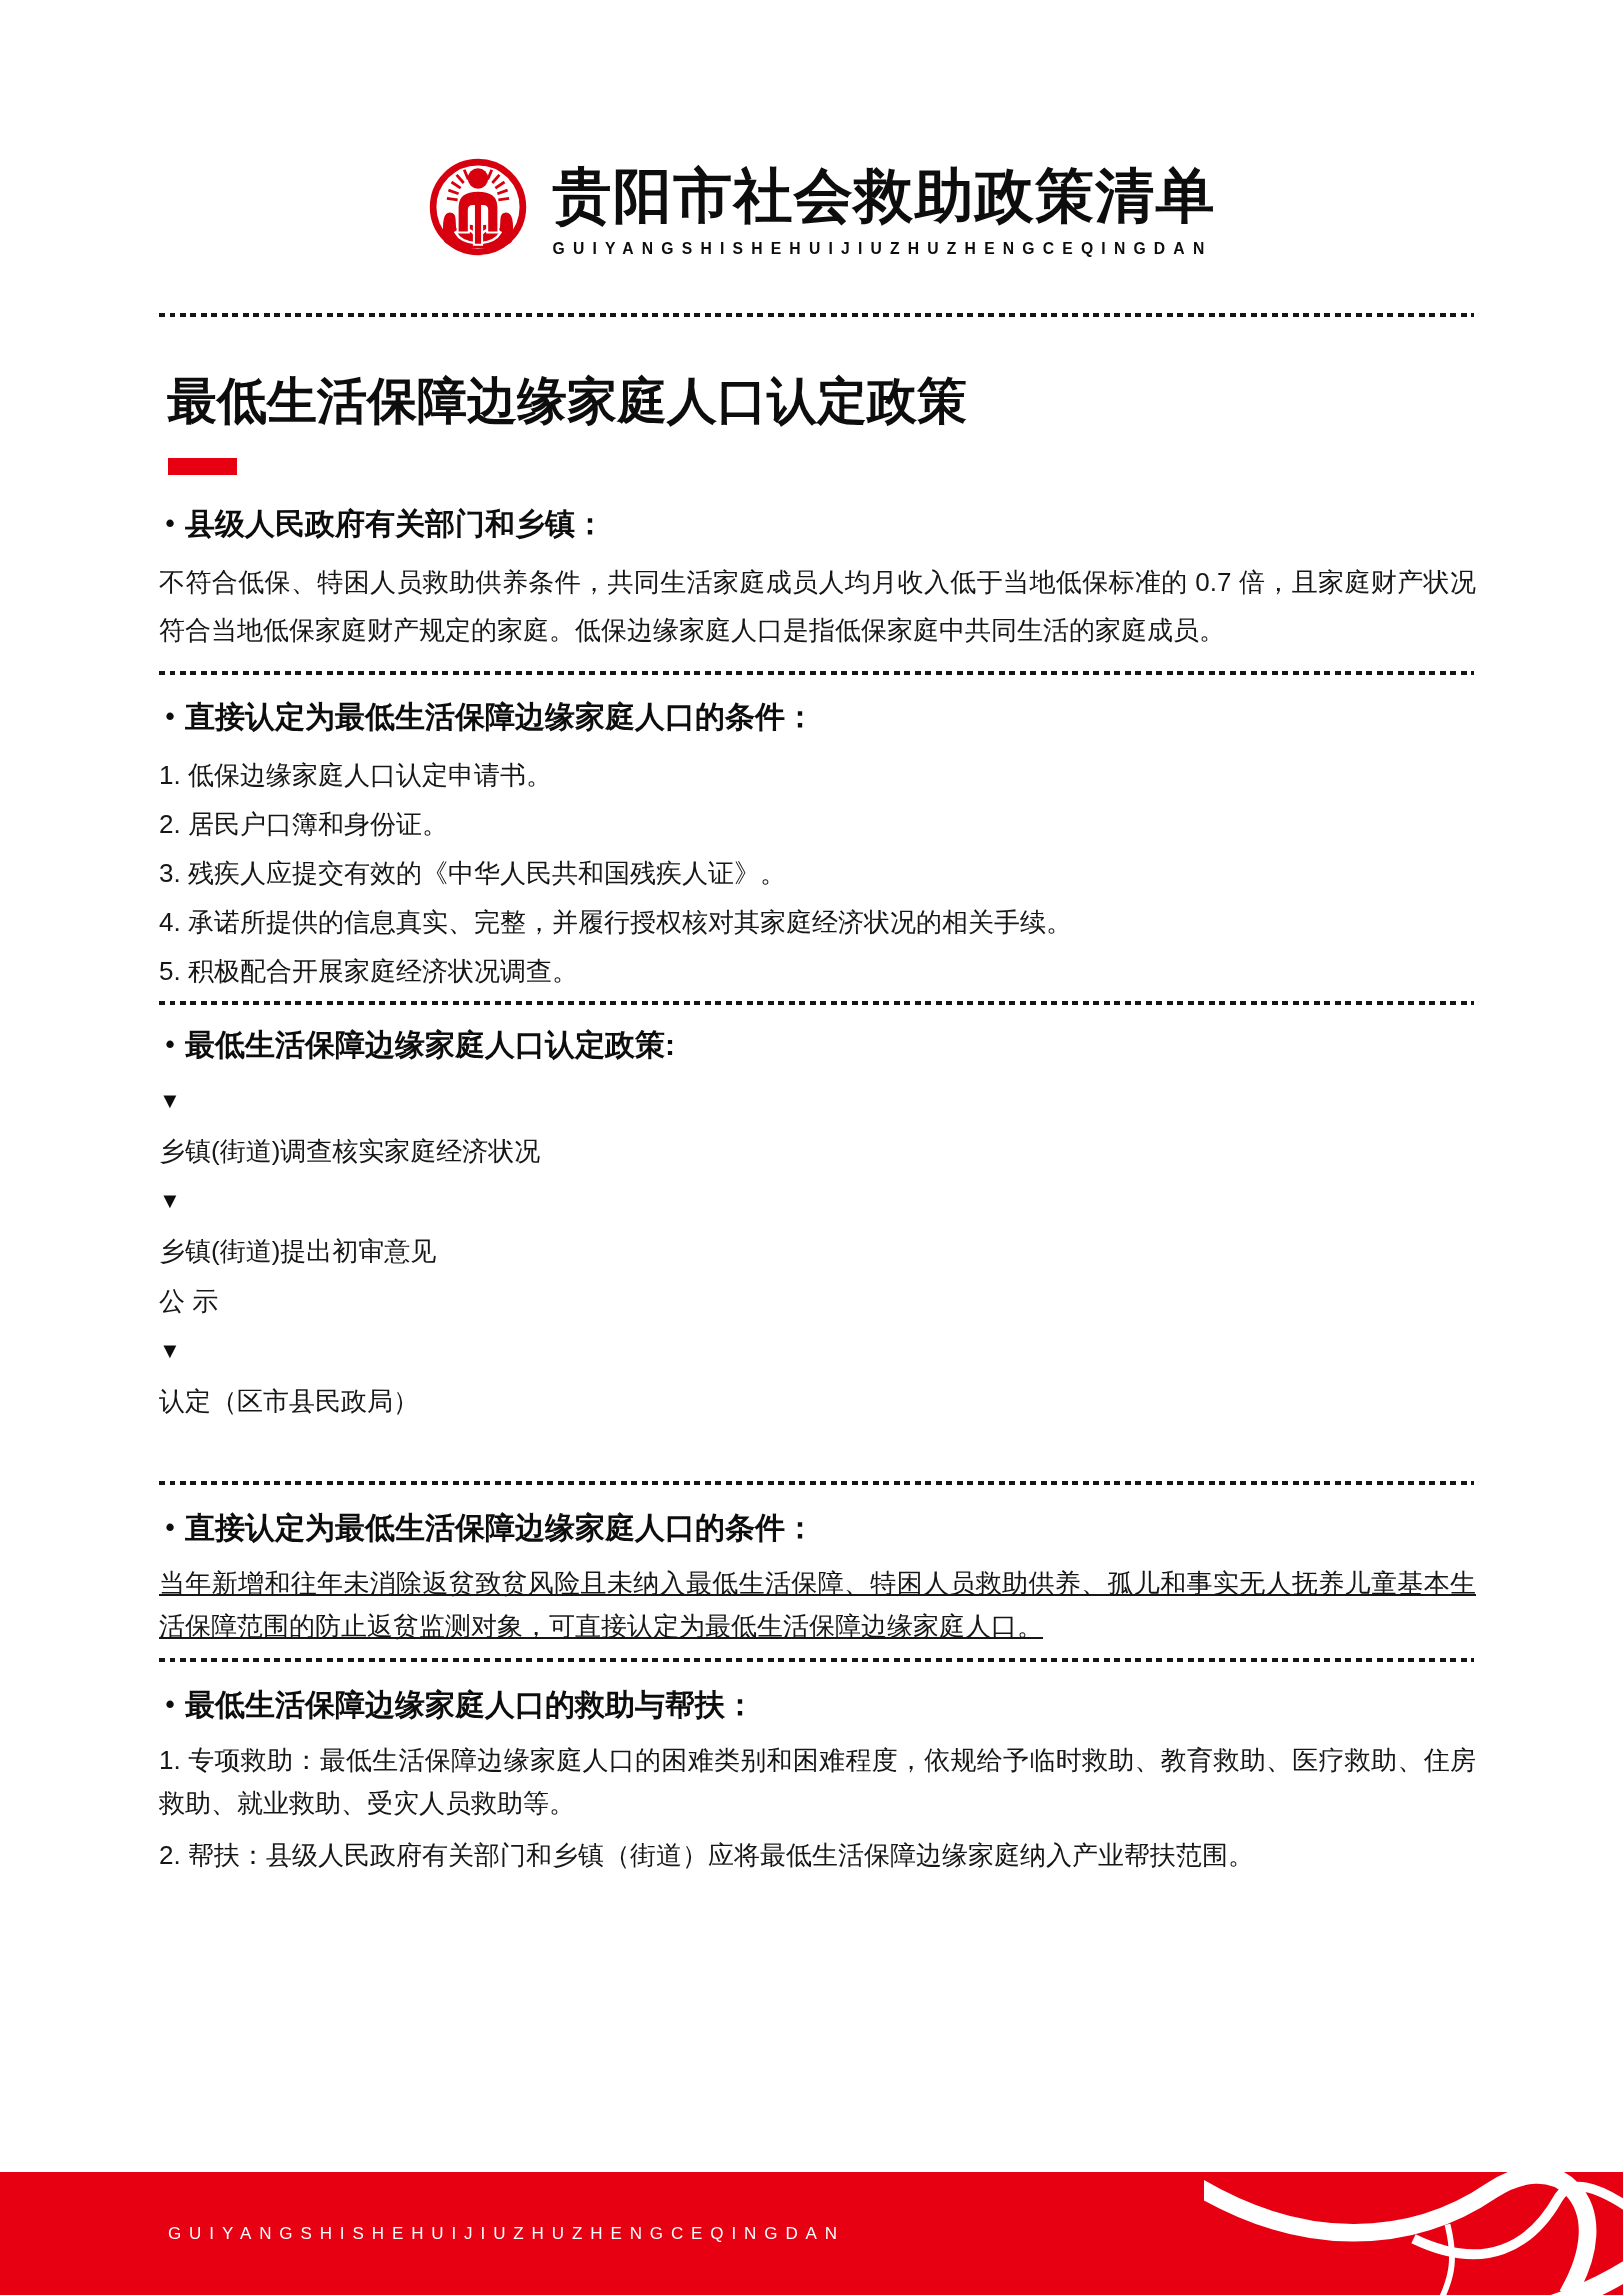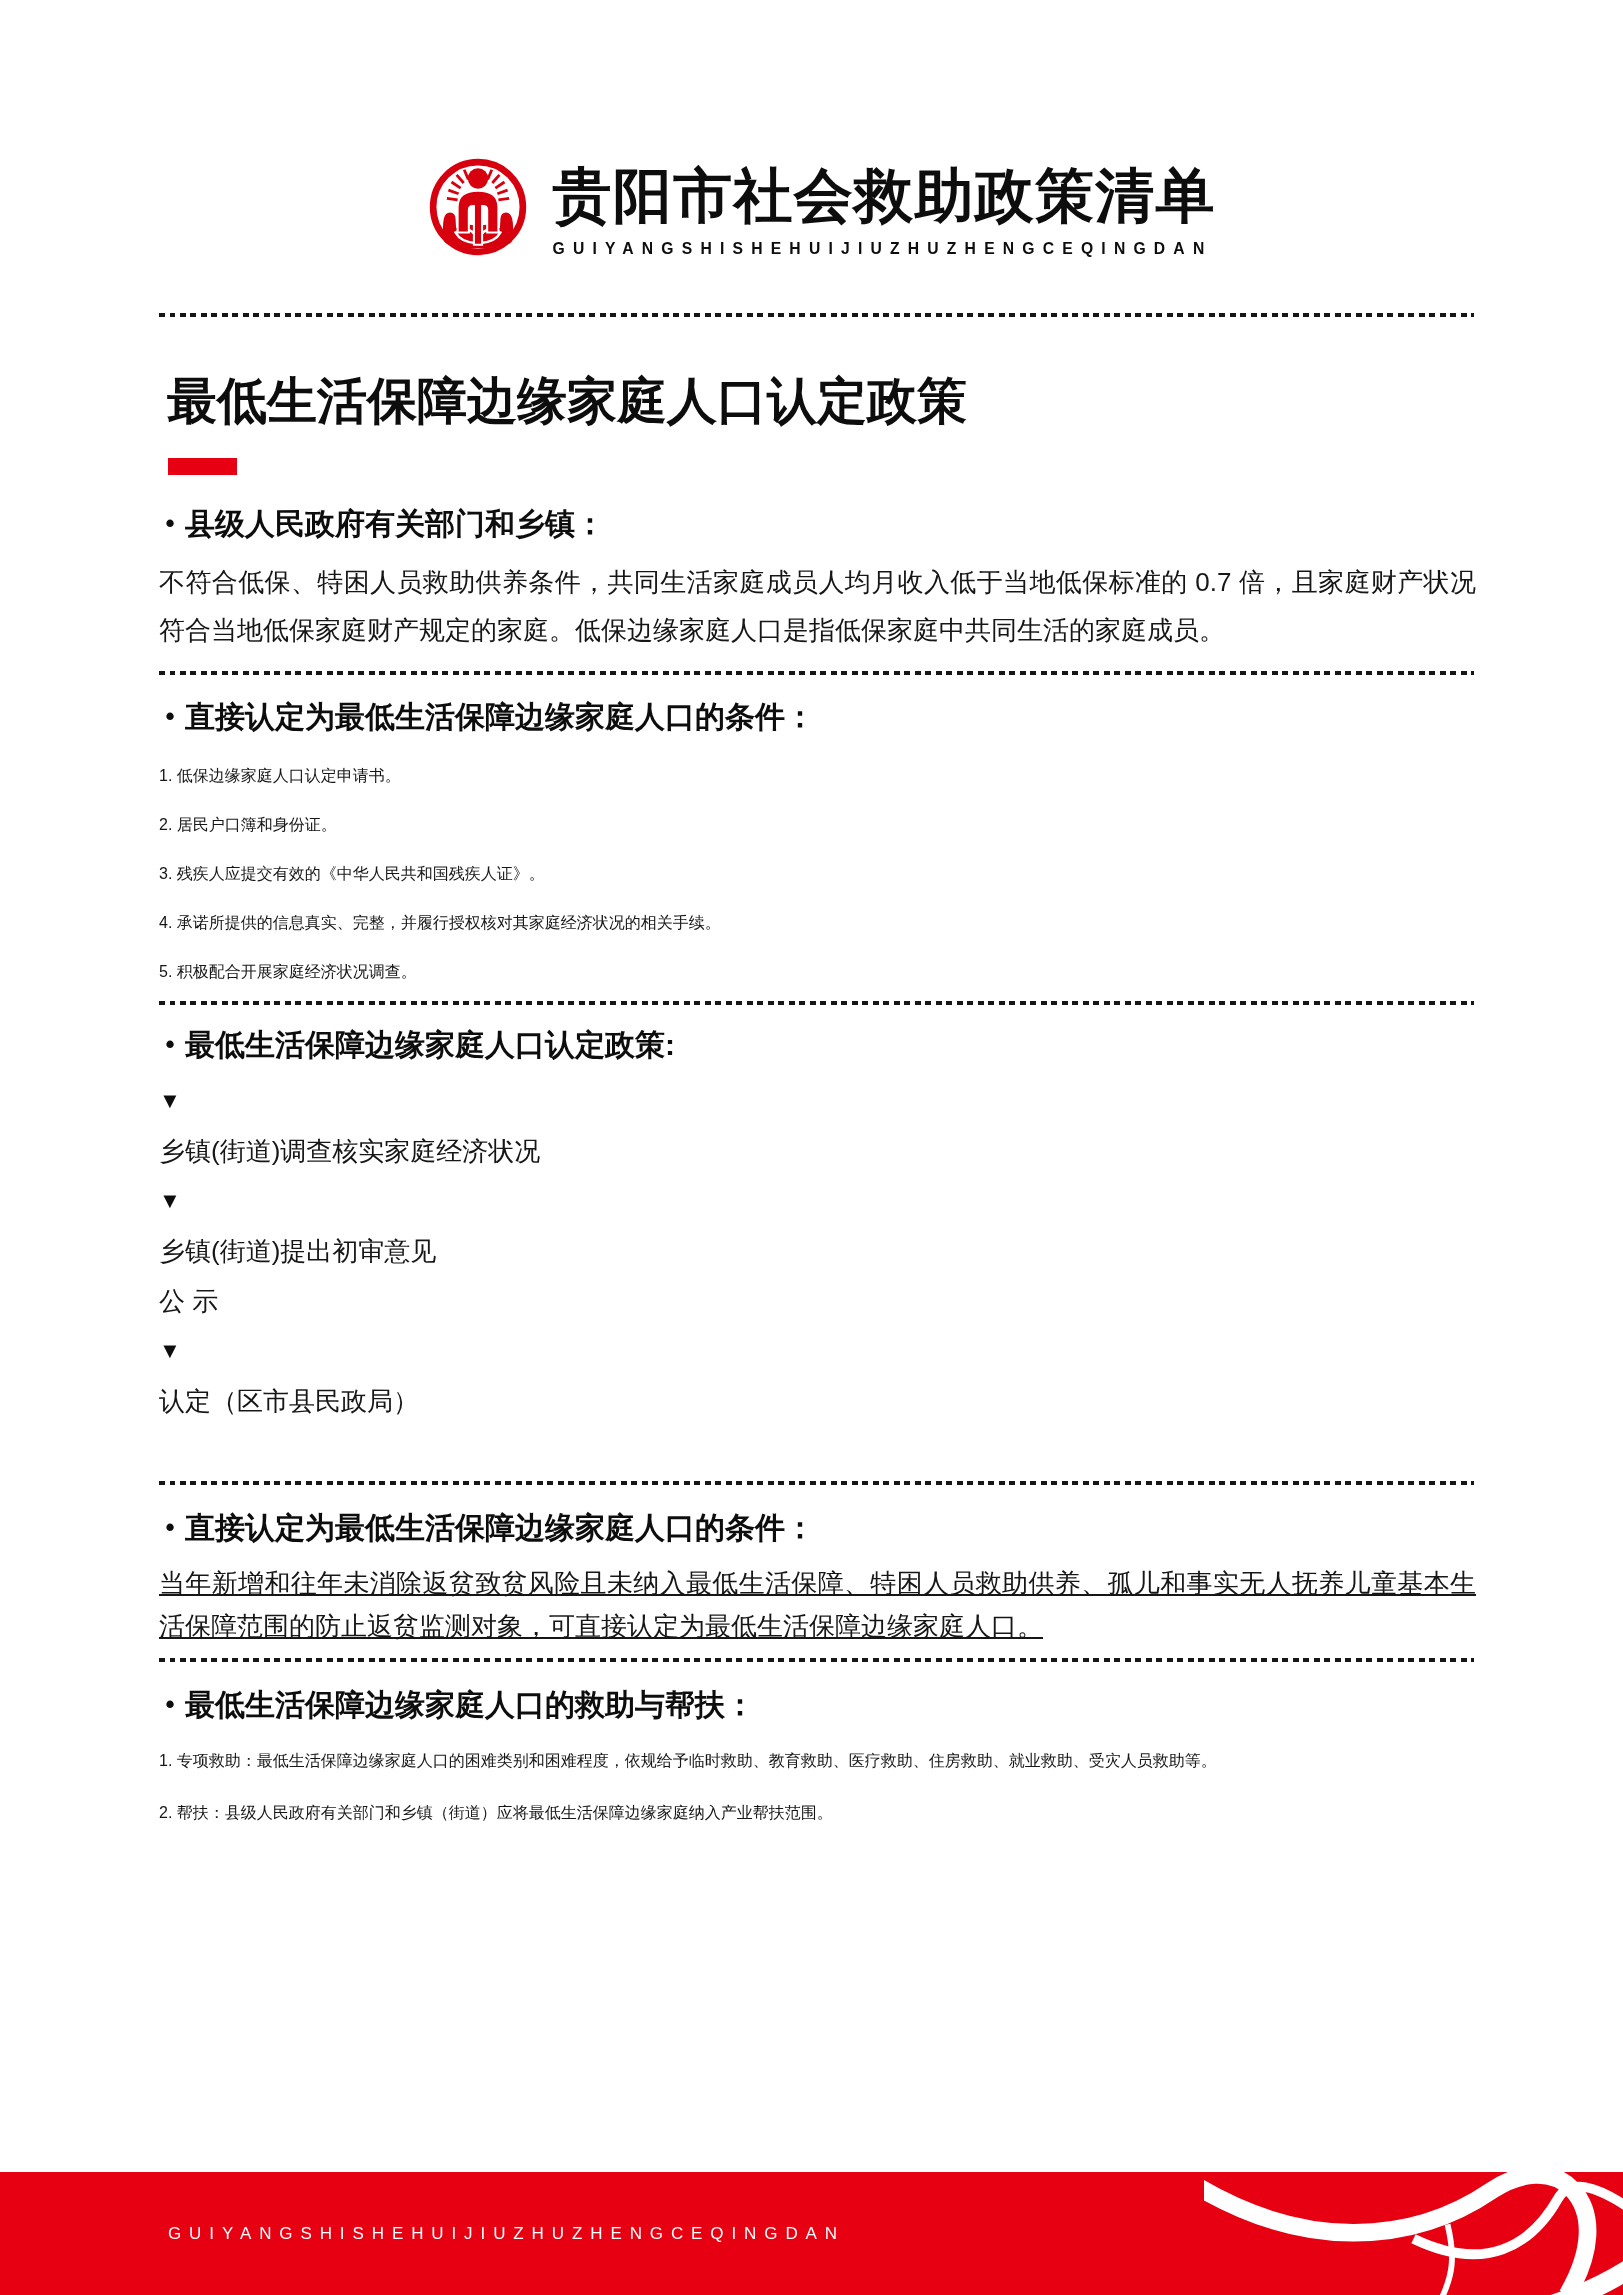--- a/index.html
+++ b/index.html
@@ -62,21 +62,21 @@
   }
   .bullet { font-size: 26px; margin: 0 10.5px 0 6.5px; line-height: 37px; }
 
   .sec-body {
     margin-top: 15.7px; font-size: 26px; line-height: 48px; color: #161616;
     text-align: justify;
   }
   .sec-body.tight { line-height: 43px; text-decoration: underline; }
 
   .sec-list { margin-top: 15.7px; list-style: none; }
-  .sec-list li { font-size: 16px; line-height: 49px; color: #161616; }
+  .sec-list li { font-size: 26px; line-height: 49px; color: #161616; }
   .sec-list.para li { line-height: 43px; margin-bottom: 9.2px; text-align: justify; }
 
   .flow { margin-top: 13px; }
   .flow-step { font-size: 26px; line-height: 50px; color: #161616; }
   .flow-arrow { font-size: 22px; line-height: 50px; color: #0d0d0d; }
 
   
   .footer {
     position: absolute; left: 0; top: 2172px; width: 1623px; height: 123px;
     background: var(--brand-red, #e60012); overflow: hidden;

